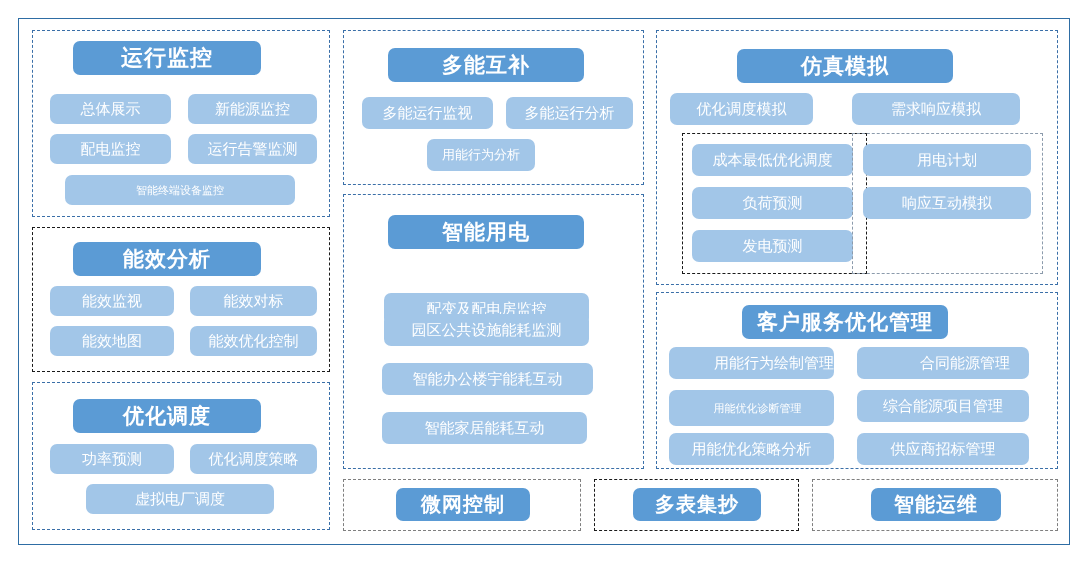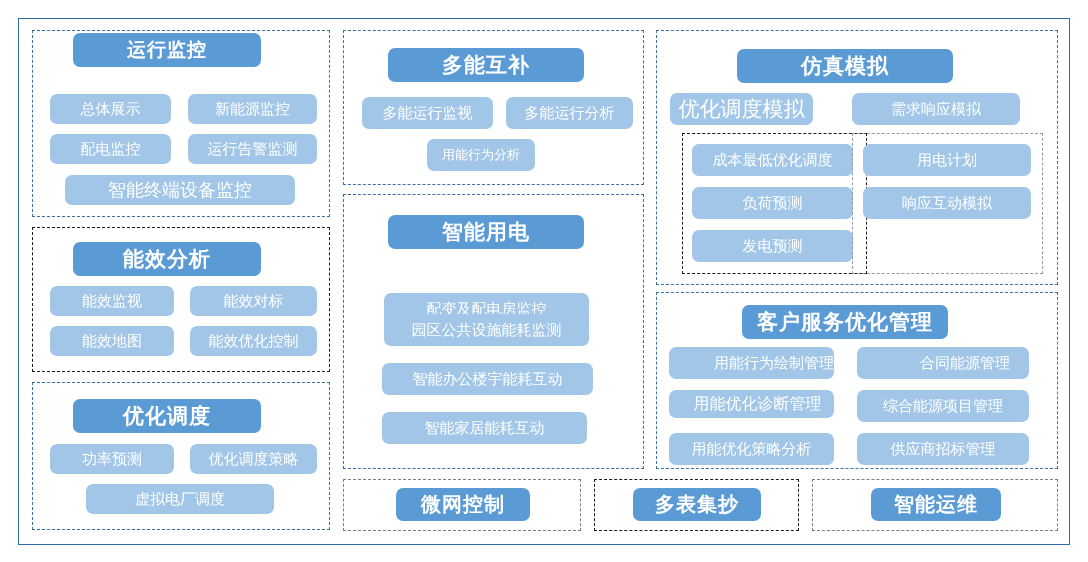--- a/index.html
+++ b/index.html
@@ -78,26 +78,26 @@
     font-weight: normal;
   }
 </style>
 </head>
 <body>
 
 <div id="app">
   <div class="outer-frame"></div>
 
   <div class="group blue-dash" style="left:32px; top:30px; width:298px; height:187px;">
-    <div class="hdr" style="left:40px; top:2px; width:188px; height:34px; font-size:19px;">运行监控</div>
+    <div class="hdr" style="left:40px; top:10px; width:188px; height:34px; font-size:22px;">运行监控</div>
     <div class="pill" style="left:17px; top:63px; width:121px; height:30px; font-size:15px;">总体展示</div>
     <div class="pill" style="left:155px; top:63px; width:129px; height:30px; font-size:15px;">新能源监控</div>
     <div class="pill" style="left:17px; top:103px; width:121px; height:30px; font-size:15px;">配电监控</div>
     <div class="pill" style="left:155px; top:103px; width:129px; height:30px; font-size:15px;">运行告警监测</div>
-    <div class="pill" style="left:32px; top:144px; width:230px; height:30px; font-size:18px;">智能终端设备监控</div>
+    <div class="pill" style="left:32px; top:144px; width:230px; height:30px; font-size:11px;">智能终端设备监控</div>
   </div>
 
   <div class="group dark-dash" style="left:32px; top:227px; width:298px; height:145px;">
     <div class="hdr" style="left:40px; top:14px; width:188px; height:34px; font-size:21px;">能效分析</div>
     <div class="pill" style="left:17px; top:58px; width:124px; height:30px; font-size:15px;">能效监视</div>
     <div class="pill" style="left:157px; top:58px; width:127px; height:30px; font-size:15px;">能效对标</div>
     <div class="pill" style="left:17px; top:98px; width:124px; height:30px; font-size:15px;">能效地图</div>
     <div class="pill" style="left:157px; top:98px; width:127px; height:30px; font-size:15px;">能效优化控制</div>
   </div>
 
@@ -130,38 +130,38 @@
   <div class="group dark-dash" style="left:594px; top:479px; width:205px; height:52px;">
     <div class="hdr" style="left:38px; top:8px; width:128px; height:33px; font-size:20px;">多表集抄</div>
   </div>
 
   <div class="group gray-dash" style="left:812px; top:479px; width:246px; height:52px;">
     <div class="hdr" style="left:58px; top:8px; width:130px; height:33px; font-size:20px;">智能运维</div>
   </div>
 
   <div class="group blue-dash" style="left:656px; top:30px; width:402px; height:255px;">
     <div class="hdr" style="left:80px; top:18px; width:216px; height:34px; font-size:21px;">仿真模拟</div>
-    <div class="pill" style="left:13px; top:62px; width:143px; height:32px; font-size:21px;">优化调度模拟</div>
+    <div class="pill" style="left:13px; top:62px; width:143px; height:32px; font-size:15px;">优化调度模拟</div>
     <div class="pill" style="left:195px; top:62px; width:168px; height:32px; font-size:15px;">需求响应模拟</div>
 
     <div class="group-inner dark-dash" style="left:7px; top:102px; width:185px; height:141px;">
       <div class="pill" style="left:9px; top:10px; width:161px; height:32px; font-size:15px;">成本最低优化调度</div>
       <div class="pill" style="left:9px; top:53px; width:161px; height:32px; font-size:15px;">负荷预测</div>
       <div class="pill" style="left:9px; top:96px; width:161px; height:32px; font-size:15px;">发电预测</div>
     </div>
 
     <div class="group-inner gray-dash" style="left:195px; top:102px; width:191px; height:141px;">
       <div class="pill" style="left:10px; top:10px; width:168px; height:32px; font-size:15px;">用电计划</div>
       <div class="pill" style="left:10px; top:53px; width:168px; height:32px; font-size:15px;">响应互动模拟</div>
     </div>
   </div>
 
   <div class="group blue-dash" style="left:656px; top:292px; width:402px; height:177px;">
     <div class="hdr" style="left:85px; top:12px; width:206px; height:34px; font-size:21px;">客户服务优化管理</div>
     <div class="pill" style="left:12px; top:54px; width:165px; height:32px; font-size:15px;padding-left:45px;">用能行为绘制管理</div>
     <div class="pill" style="left:200px; top:54px; width:172px; height:32px; font-size:15px;padding-left:44px;">合同能源管理</div>
-    <div class="pill" style="left:12px; top:97px; width:165px; height:28px; font-size:16px;padding-left:12px;">用能优化诊断管理</div>
+    <div class="pill" style="left:12px; top:97px; width:165px; height:36px; font-size:11px;padding-left:12px;">用能优化诊断管理</div>
     <div class="pill" style="left:200px; top:97px; width:172px; height:32px; font-size:15px;">综合能源项目管理</div>
     <div class="pill" style="left:12px; top:140px; width:165px; height:32px; font-size:15px;">用能优化策略分析</div>
     <div class="pill" style="left:200px; top:140px; width:172px; height:32px; font-size:15px;">供应商招标管理</div>
   </div>
 
 </div>
 
 </body></html>

